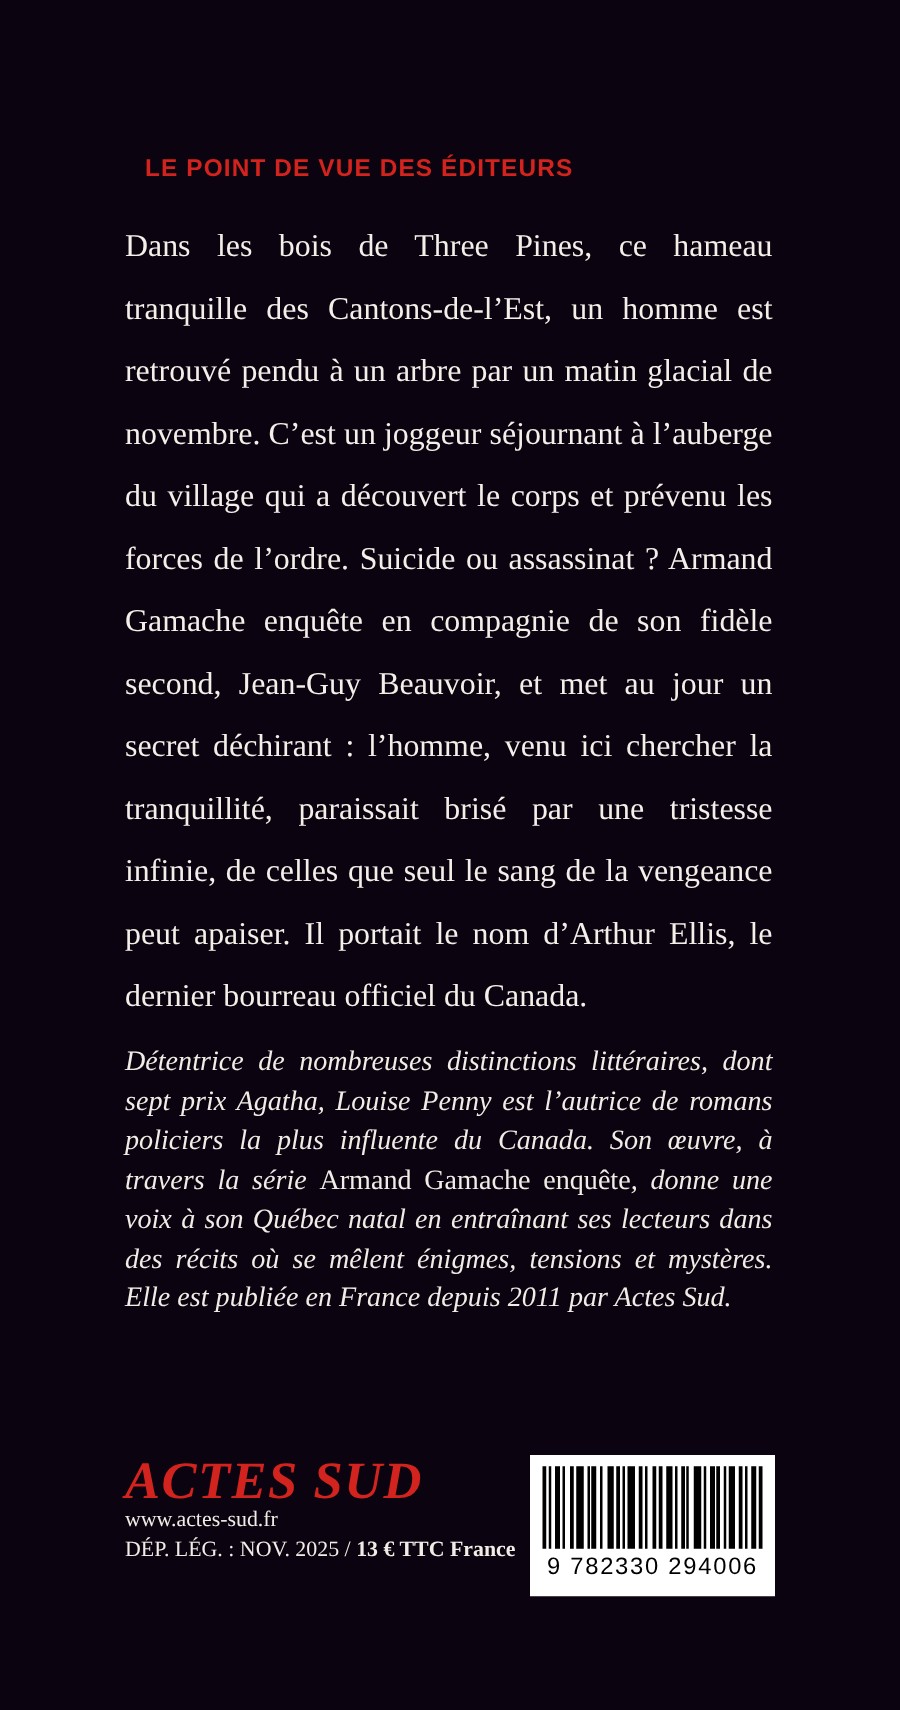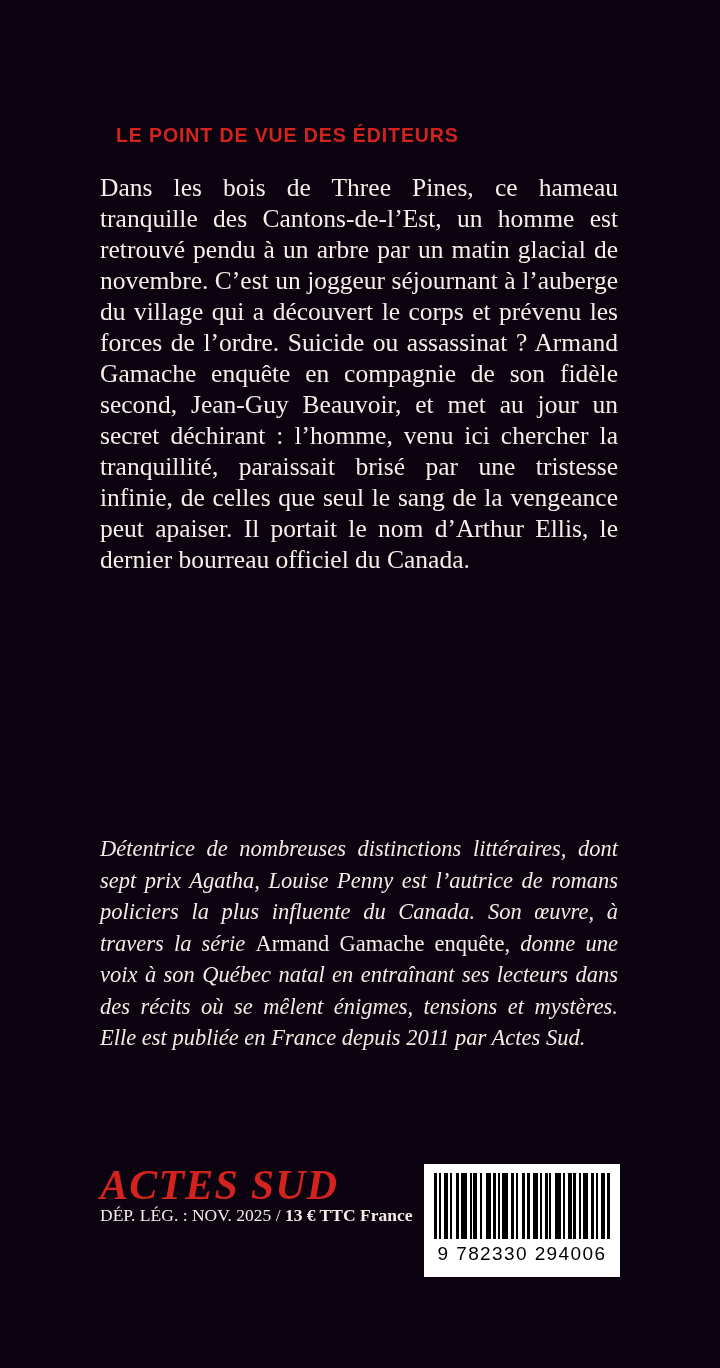--- a/index.html
+++ b/index.html
@@ -37,21 +37,21 @@
     text-transform: uppercase;
   }
 
   .blurb {
     position: absolute;
     top: 172px;
     left: 100px;
     width: 518px;
     font-family: "Liberation Serif", serif;
     font-size: 25.5px;
-    line-height: 31px;
+    line-height: 50px;
     text-align: justify;
     text-justify: inter-word;
     color: #f4efe9;
   }
 
   .blurb p {
     margin: 0;
   }
   .blurb p.indent {
     text-indent: 28px;
@@ -181,20 +181,21 @@
 
   <div class="bio">
     <span>Détentrice de nombreuses distinctions littéraires, dont sept prix Agatha, Louise Penny est l’autrice de romans policiers la plus influente du Canada. Son œuvre, à travers la série </span><span class="roman">Armand Gamache enquête</span><span>, donne une voix à son Québec natal en entraînant ses lecteurs dans des récits où se mêlent énigmes, tensions et mystères. Elle est publiée en France depuis 2011 par Actes Sud.</span>
   </div>
 
 
   <div class="footer">
 
     <div class="publisher-block">
       <div class="publisher-name">ACTES SUD</div>
+      <div class="publisher-url">www.actes-sud.fr</div>
       <div class="legal-line"><span>DÉP. LÉG. : NOV. 2025 / </span><span class="bold">13 €</span><span class="bold"> TTC France</span></div>
     </div>
 
     <div class="barcode">
       <div class="barcode-bars">
         <span style="width:3px"></span>
           <span style="width:2px;background:transparent"></span>
         <span style="width:2px"></span>
           <span style="width:3px;background:transparent"></span>
         <span style="width:5px"></span>

